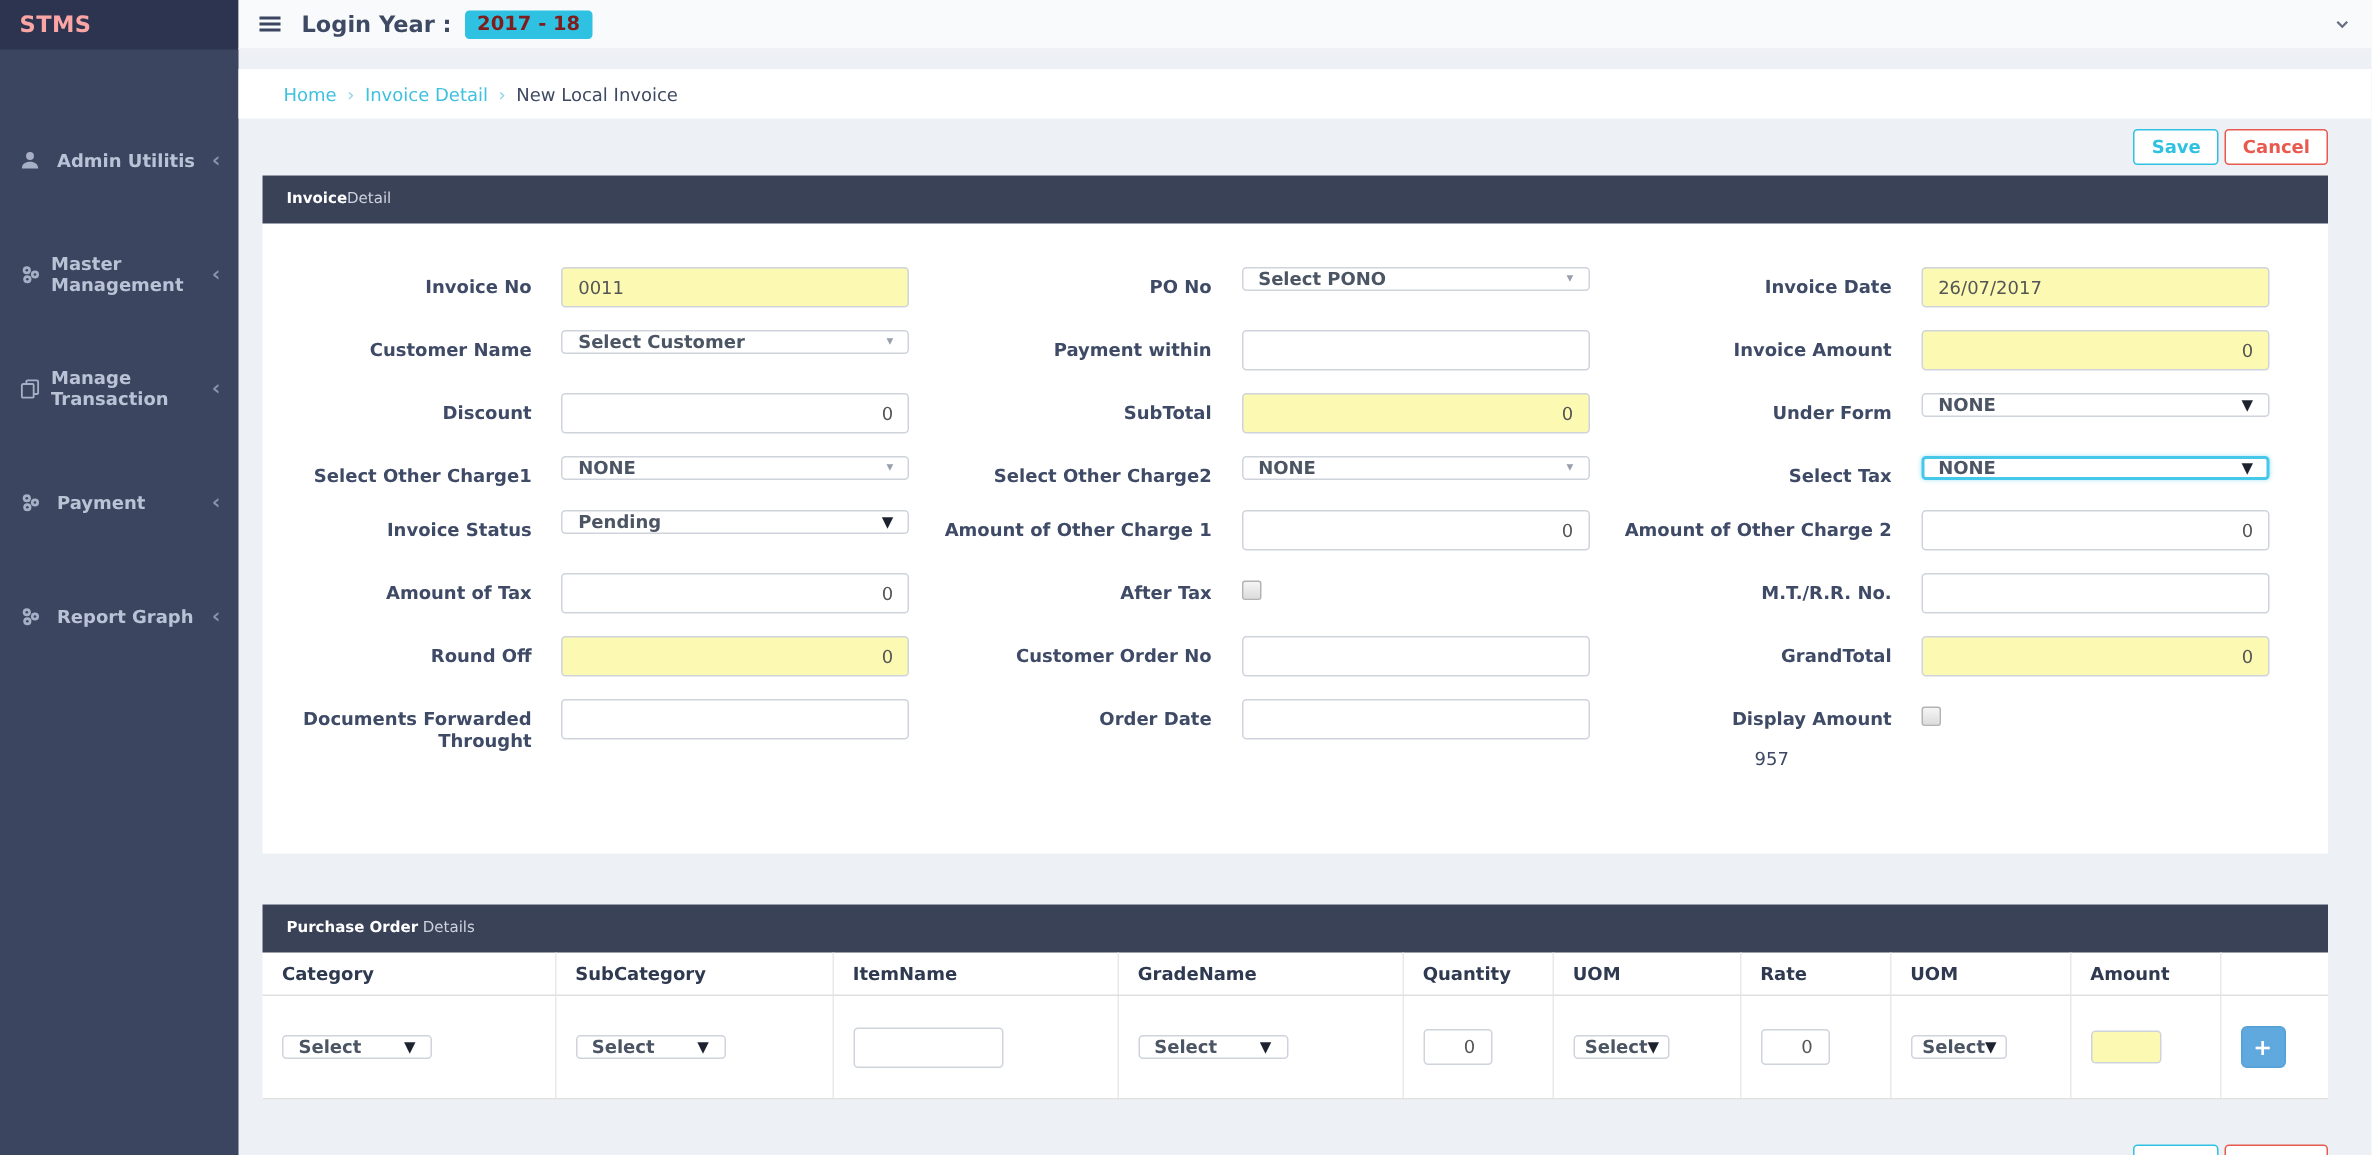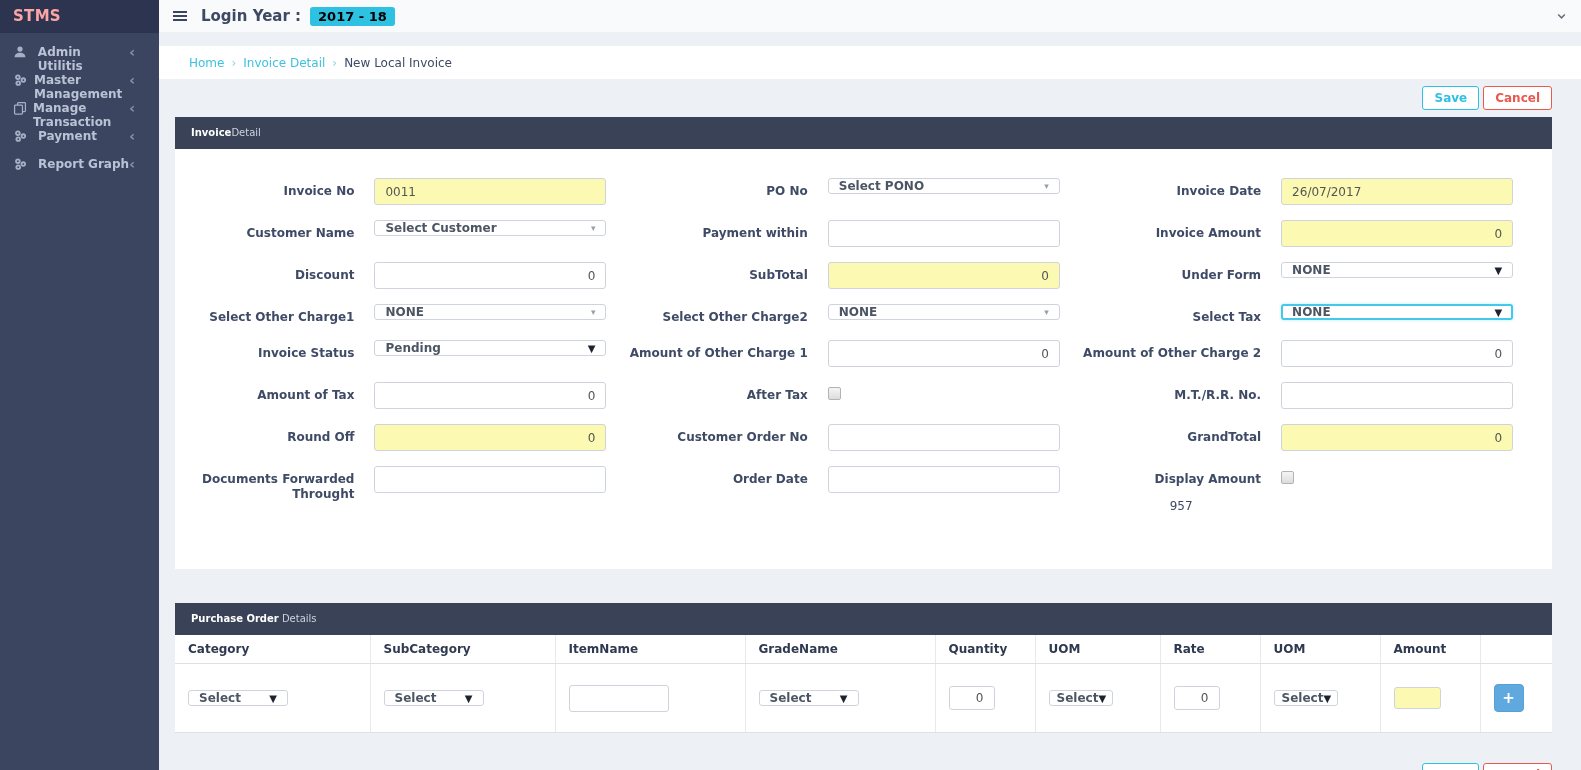--- a/index.html
+++ b/index.html
@@ -5,31 +5,31 @@
   * { box-sizing: border-box; margin: 0; padding: 0; }
   html,body { width:1581px; height:770px; overflow:hidden; }
   body { font-family:"DejaVu Sans","Liberation Sans",sans-serif; background:#edf0f4; font-size:12px; color:#3e4a63; }
 
   .layout { display:flex; width:100%; height:100%; }
 
   
   .sidebar { flex:0 0 159px; background:var(--sidebar_bg); height:100%; }
   .brand { height:33px; background:var(--sidebar_header_bg); color:#fca5a5; font-weight:bold; font-size:15px; line-height:33px; padding-left:13px; letter-spacing:.3px; }
   .side-nav { padding-top:12px; }
-  .side-item { display:flex; align-items:flex-start; height:28px; padding:0 24px 0 13px; font-size:12px; font-weight:600; color:#bac2d6; cursor:pointer; }
+  .side-item { display:flex; align-items:center; height:28px; padding:0 12px 0 13px; font-size:12px; font-weight:600; color:#bac2d6; cursor:pointer;margin-top:48px; }
   .side-icon { width:19px; margin-right:6px; display:inline-flex; color:#a7afc6; }
   .side-chevron { margin-left:auto; color:#8a93ad; font-size:14px; line-height:1; }
 
   
   .main { flex:1; display:flex; flex-direction:column; min-width:0; }
   .topbar { flex:0 0 33px; background:#f9fafc; display:flex; align-items:center; padding:0 14px; border-bottom:1px solid #eef0f4; }
   .bars { display:inline-block; cursor:pointer; }
   .bars i { display:block; width:14px; height:2px; background:#3c4560; margin:2px 0; }
   .login-year-label { font-size:15px; font-weight:600; color:#3e4a63; margin-left:14px; }
-  .badge { background:var(--accent_cyan); color:#000000; font-weight:bold; font-size:13px; padding:2px 8px; border-radius:3px; margin-left:9px;text-align:center; }
+  .badge { background:var(--accent_cyan); color:#7f1d1d; font-weight:bold; font-size:13px; padding:2px 8px; border-radius:3px; margin-left:9px;text-align:center; }
   .top-caret { margin-left:auto; cursor:pointer; display:inline-flex; }
 
   .breadcrumb-bar { flex:0 0 33px; background:#fff; margin-top:13px; display:flex; align-items:center; padding:0 30px; font-size:12px; }
   .crumb-link { color:#3fc1de; cursor:pointer; }
   .crumb-current { color:#3e4a63; }
   .crumb-sep { color:#8fd3e6; margin:0 7px; font-size:12px; }
 
   .content { flex:1; padding:0 29px 0 16px; overflow:hidden; }
   .actions-row { display:flex; justify-content:flex-end; margin:7px 0; }
   .actions-row.bottom { margin-top:30px; }

